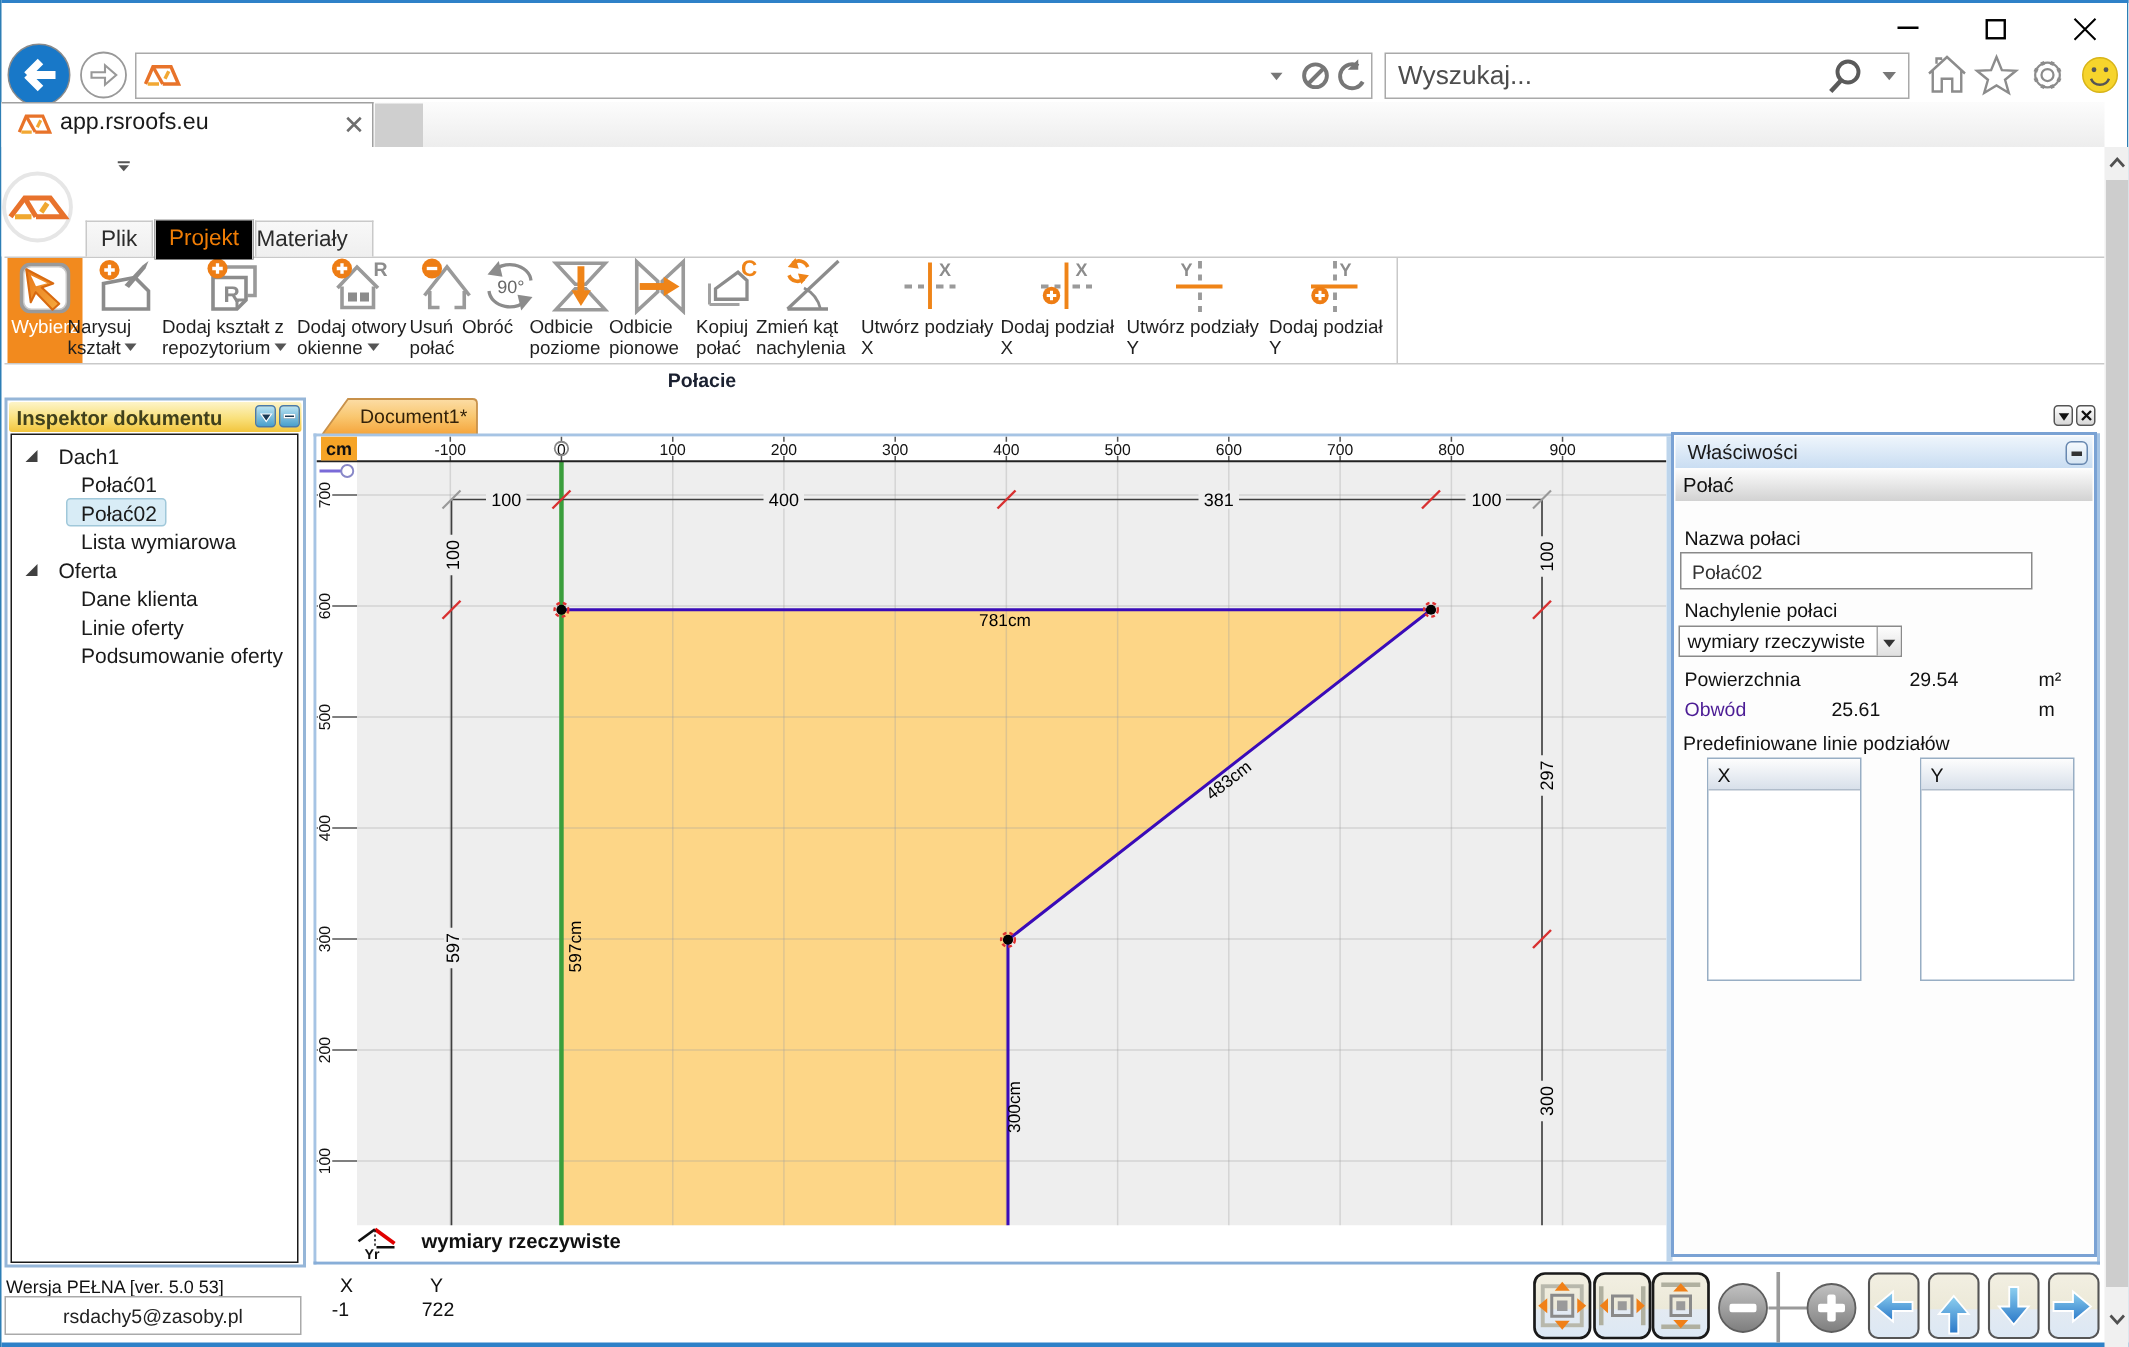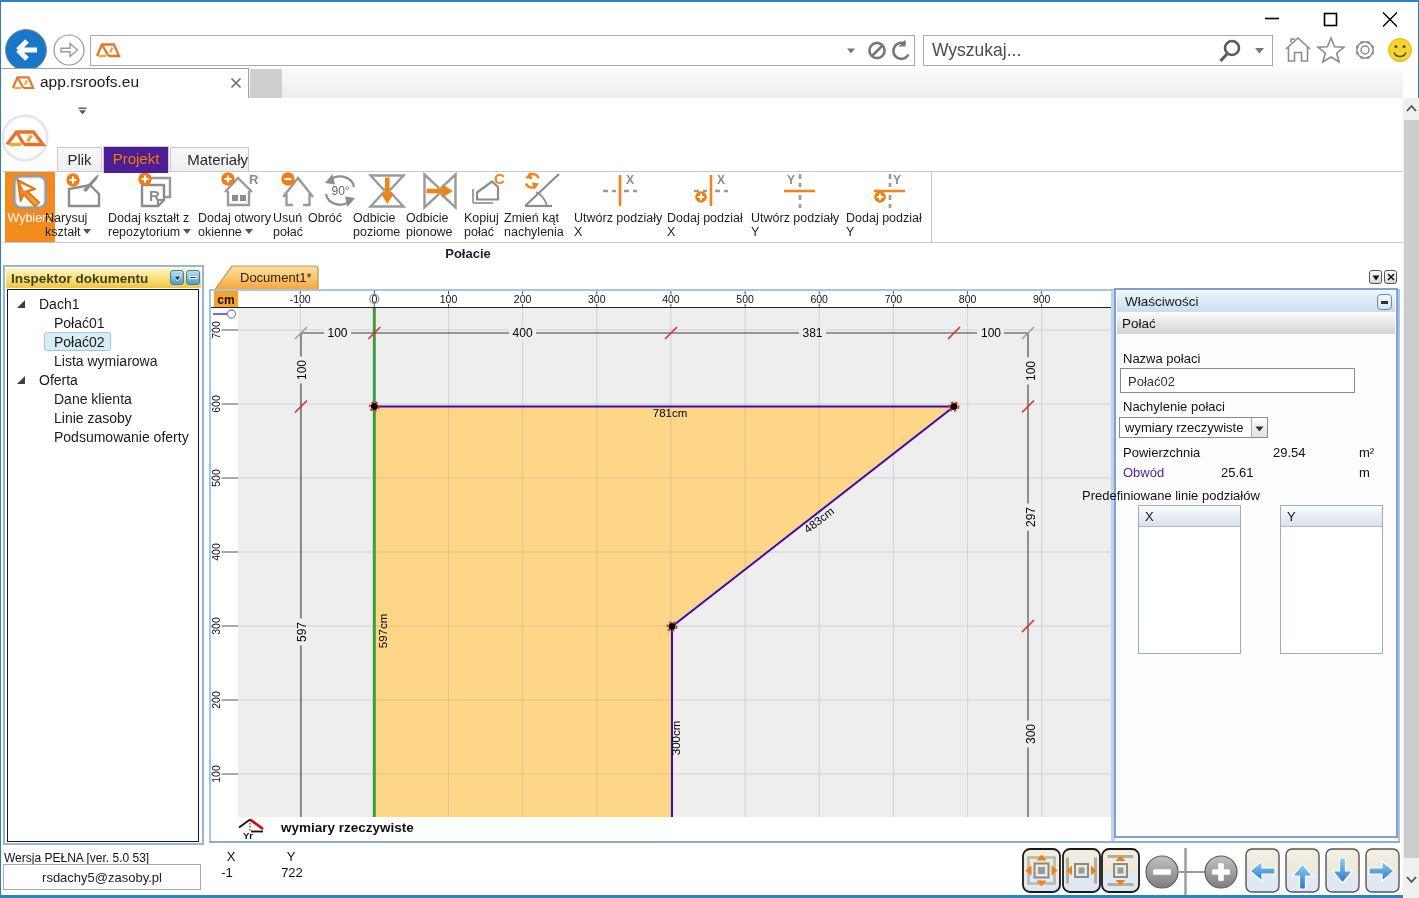--- a/index.html
+++ b/index.html
@@ -115,22 +115,22 @@
     <path d="M16.5,18 L24,30.5" stroke="#e8722c" stroke-width="3.4"></path>
     <path d="M10,30.5 L21,30.5" stroke="#f0a830" stroke-width="3.4"></path>
     <path d="M31.5,21.5 L27.5,27.5" stroke="#f0a830" stroke-width="3.4"></path>
   </svg>
   <svg class="abs" style="left:76px;top:107px" width="11" height="8" viewBox="0 0 11 8">
     <line x1="1.5" y1="1.2" x2="9.5" y2="1.2" stroke="#555" stroke-width="1.4"></line>
     <path d="M2,3.2 L9,3.2 L5.5,7.2 Z" fill="#555"></path>
   </svg>
 
   <div class="abs" style="left:56px;top:147px;width:45px;height:24px;background:linear-gradient(#f8f8f8,#efefef);border:1px solid #c9c9c9;border-bottom:none;font-size:15px;color:#2b2b2b;text-align:center;line-height:23px;z-index:5">Plik</div>
-  <div class="abs" style="left:102px;top:146px;width:66px;height:27px;background:#4c1d95;border:1px solid #c9c9c9;border-bottom:none;font-size:15px;color:#f07d05;text-align:center;line-height:24px;z-index:5">Projekt</div>
-  <div class="abs" style="left:169px;top:147px;width:79px;height:24px;background:linear-gradient(#f8f8f8,#efefef);border:1px solid #c9c9c9;border-bottom:none;font-size:15px;color:#2b2b2b;text-align:right;line-height:23px;z-index:5">Materiały</div>
+  <div class="abs" style="left:102px;top:146px;width:66px;height:27px;background:#000000;border:1px solid #c9c9c9;border-bottom:none;font-size:15px;color:#f07d05;text-align:center;line-height:24px;z-index:5">Projekt</div>
+  <div class="abs" style="left:169px;top:147px;width:79px;height:24px;background:linear-gradient(#f8f8f8,#efefef);border:1px solid #c9c9c9;border-bottom:none;font-size:15px;color:#2b2b2b;text-align:left;line-height:23px;z-index:5">Materiały</div>
 
   <div class="abs" style="left:2px;top:171px;width:1400px;height:72px;background:#fff;border-top:1px solid #c9c9c9;border-bottom:1px solid #c9c9c9"></div>
   <div class="abs" style="left:930px;top:172px;width:1px;height:70px;background:#c9c9c9"></div>
   <div class="abs" style="left:400px;top:246px;width:134px;font-size:13px;font-weight:bold;color:#1a2030;text-align:center">Połacie</div>
 
   <div class="abs" style="left:4px;top:172px;width:50px;height:70px;background:#f28a1e"></div>
   <svg class="abs" style="left:12px;top:175px" width="34" height="34" viewBox="0 0 34 34">
     <rect x="1.5" y="1.5" width="31" height="31" rx="6" fill="#fff" stroke="#9a9a9a" stroke-width="3"></rect>
     <rect x="2.8" y="2.8" width="28.4" height="28.4" rx="5" fill="#fff" stroke="#c9c9c9" stroke-width="1"></rect>
     <defs>
@@ -283,21 +283,21 @@
   <div class="abs" style="left:38px;top:296px;font-size:14px;color:#1a1a1a">Dach1</div>
   <div class="abs" style="left:53px;top:315px;font-size:14px;color:#1a1a1a">Połać01</div>
   <div class="abs" style="left:43px;top:332px;width:67px;height:19px;background:#d8ecf6;border:1px solid #a0c8da;border-radius:3px"></div>
   <div class="abs" style="left:53px;top:334px;font-size:14px;color:#1a1a1a">Połać02</div>
   <div class="abs" style="left:53px;top:353px;font-size:14px;color:#1a1a1a">Lista wymiarowa</div>
   <svg class="abs" style="left:15px;top:375px" width="12" height="11" viewBox="0 0 12 11">
       <path d="M9,1 L9,9 L1,9 Z" fill="#404040"></path>
     </svg>
   <div class="abs" style="left:38px;top:372px;font-size:14px;color:#1a1a1a">Oferta</div>
   <div class="abs" style="left:53px;top:391px;font-size:14px;color:#1a1a1a">Dane klienta</div>
-  <div class="abs" style="left:53px;top:410px;font-size:14px;color:#1a1a1a">Linie zasoby</div>
+  <div class="abs" style="left:53px;top:410px;font-size:14px;color:#1a1a1a">Linie oferty</div>
   <div class="abs" style="left:53px;top:429px;font-size:14px;color:#1a1a1a">Podsumowanie oferty</div>
 
   <svg class="abs" style="left:213px;top:265px" width="106" height="25" viewBox="0 0 106 25">
     <defs>
         <linearGradient id="tabg" x1="0" y1="0" x2="0" y2="1">
       <stop offset="0" stop-color="#fcdda6"></stop>
           <stop offset="0.5" stop-color="#f9c770"></stop>
           <stop offset="1" stop-color="#f5a53c"></stop>
         </linearGradient>
       </defs>
@@ -537,21 +537,21 @@
   <div class="abs" style="left:1250px;top:418px;width:16px;height:19px;background:linear-gradient(#fdfdfd,#e0e0e0);border-left:1px solid #aaa"></div>
   <svg class="abs" style="left:1254px;top:426px" width="9" height="6" viewBox="0 0 9 6">
       <path d="M0.5,0.5 L8.5,0.5 L4.5,5.5 Z" fill="#333"></path>
     </svg>
   <div class="abs" style="left:1122px;top:445px;font-size:13px;color:#111">Powierzchnia</div>
   <div class="abs" style="left:1272px;top:445px;font-size:13px;color:#111">29.54</div>
   <div class="abs" style="left:1358px;top:445px;font-size:13px;color:#111">m²</div>
   <div class="abs" style="left:1122px;top:465px;font-size:13px;color:#4c1d95">Obwód</div>
   <div class="abs" style="left:1220px;top:465px;font-size:13px;color:#111">25.61</div>
   <div class="abs" style="left:1358px;top:465px;font-size:13px;color:#111">m</div>
-  <div class="abs" style="left:1081px;top:488px;font-size:13px;color:#111">Predefiniowane linie podziałów</div>
+  <div class="abs" style="left:1121px;top:488px;font-size:13px;color:#111">Predefiniowane linie podziałów</div>
   <div class="abs" style="left:1137px;top:505px;width:103px;height:149px;background:#fff;border:1px solid #98aec4"></div>
   <div class="abs" style="left:1138px;top:506px;width:101px;height:21px;background:linear-gradient(#fdfdfd,#d8e0ea);border-bottom:1px solid #b0bcca"></div>
   <div class="abs" style="left:1144px;top:509px;font-size:13px;color:#111">X</div>
   <div class="abs" style="left:1279px;top:505px;width:103px;height:149px;background:#fff;border:1px solid #98aec4"></div>
   <div class="abs" style="left:1280px;top:506px;width:101px;height:21px;background:linear-gradient(#fdfdfd,#d8e0ea);border-bottom:1px solid #b0bcca"></div>
   <div class="abs" style="left:1286px;top:509px;font-size:13px;color:#111">Y</div>
 
   <div class="abs" style="left:3px;top:851px;font-size:12px;color:#111">Wersja PEŁNA [ver. 5.0 53]</div>
   <div class="abs" style="left:2px;top:864px;width:198px;height:26px;border:1px solid #aaa;background:#fff"></div>
   <div class="abs" style="left:2px;top:870px;width:198px;text-align:center;font-size:13px;color:#222">rsdachy5@zasoby.pl</div>

